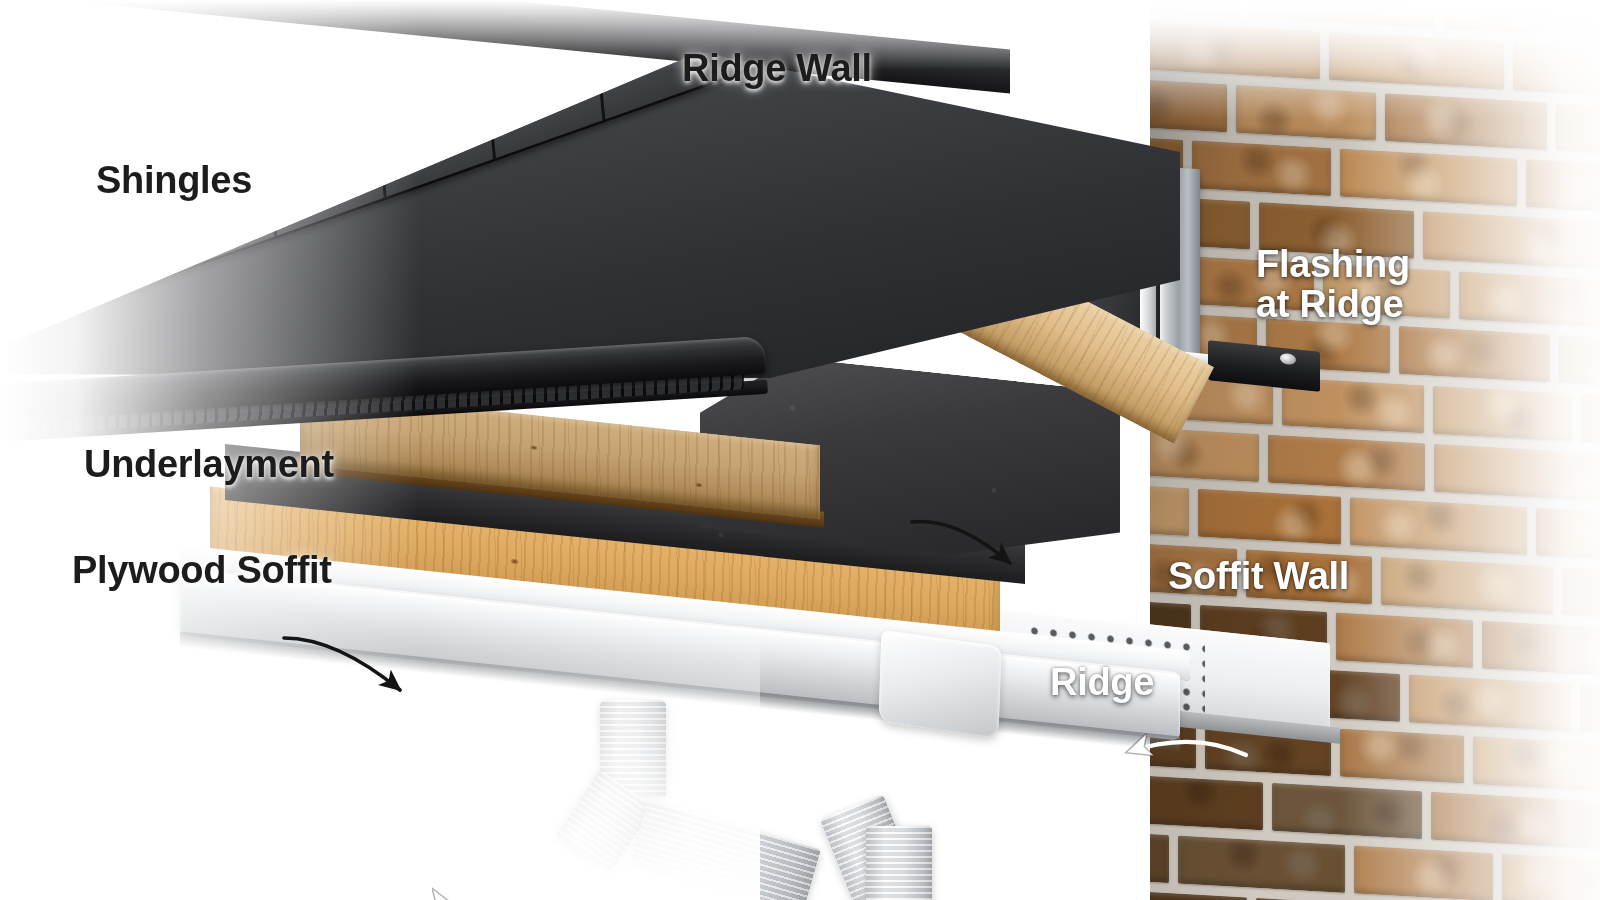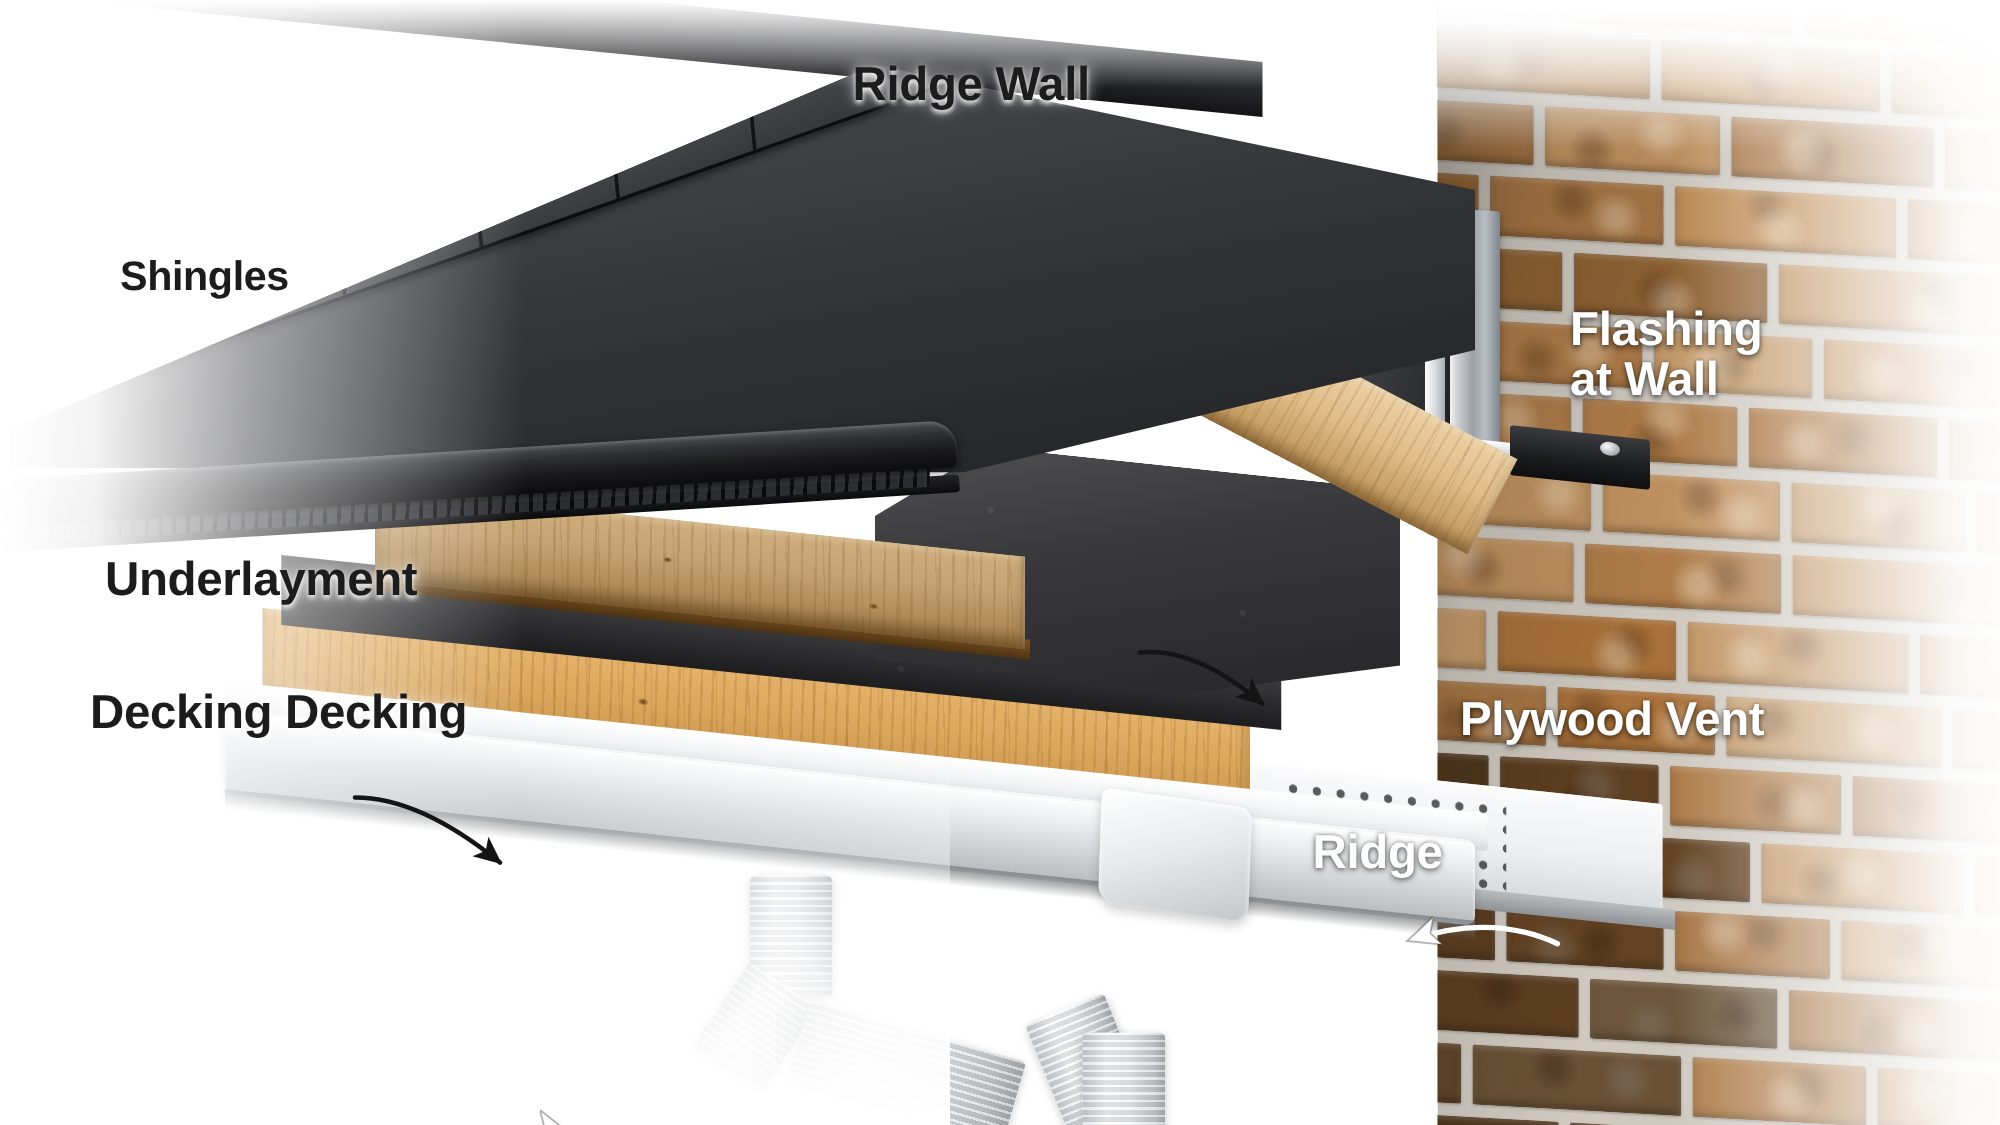--- a/index.html
+++ b/index.html
@@ -535,22 +535,22 @@
       <path d="M912,72 Q956.1,67.05 1010,113" fill="none" stroke="#141414" stroke-width="3.6" stroke-linecap="round" marker-end="url(#ah-dark)"></path>
       <path d="M284,188 Q336.2,188 400,240" fill="none" stroke="#141414" stroke-width="3.6" stroke-linecap="round" marker-end="url(#ah-dark)"></path>
       <path d="M1246,305 Q1192.9,280.25 1128,302" fill="none" stroke="#ffffff" stroke-width="4.2" stroke-linecap="round" marker-end="url(#ah-light)" filter=""></path>
       <path d="M352,473 Q397,441.5 452,455" fill="none" stroke="#ffffff" stroke-width="4.2" stroke-linecap="round" marker-end="url(#ah-light)" filter=""></path>
       <path d="M410,574 L568,574" fill="none" stroke="#ffffff" stroke-width="4.2" stroke-linecap="round" marker-end="url(#ah-light)" filter=""></path>
       <path d="M1152,588 L1042,588" fill="none" stroke="#ffffff" stroke-width="4.2" stroke-linecap="round" marker-end="url(#ah-light)" filter=""></path>
       <path d="M1036,692 L960,692" fill="none" stroke="#ffffff" stroke-width="4.2" stroke-linecap="round" marker-end="url(#ah-light)" filter=""></path>
     </svg>
   <div id="labels">
       <div class="label dark" style="left: 682px; top: 48px; font-size: 38px;">Ridge Wall</div>
-      <div class="label dark" style="left: 96px; top: 160px; font-size: 33px; margin-top: 44px;">Shingles</div>
+      <div class="label dark" style="left: 96px; top: 160px; font-size: 38px;">Shingles</div>
       <div class="label light" style="left: 1256px; top: 244px; font-size: 38px;">Flashing
-at Wall</div>
+at Ridge</div>
       <div class="label dark" style="left: 84px; top: 444px; font-size: 38px;">Underlayment</div>
-      <div class="label dark" style="left: 72px; top: 550px; font-size: 38px;">Decking Decking</div>
-      <div class="label light" style="left: 1168px; top: 556px; font-size: 38px;">Plywood Vent</div>
+      <div class="label dark" style="left: 72px; top: 550px; font-size: 38px;">Plywood Soffit</div>
+      <div class="label light" style="left: 1168px; top: 556px; font-size: 38px;">Soffit Wall</div>
       <div class="label light" style="left: 1050px; top: 662px; font-size: 38px;">Ridge</div>
     </div>
 
 </div>
 
 </body></html>

